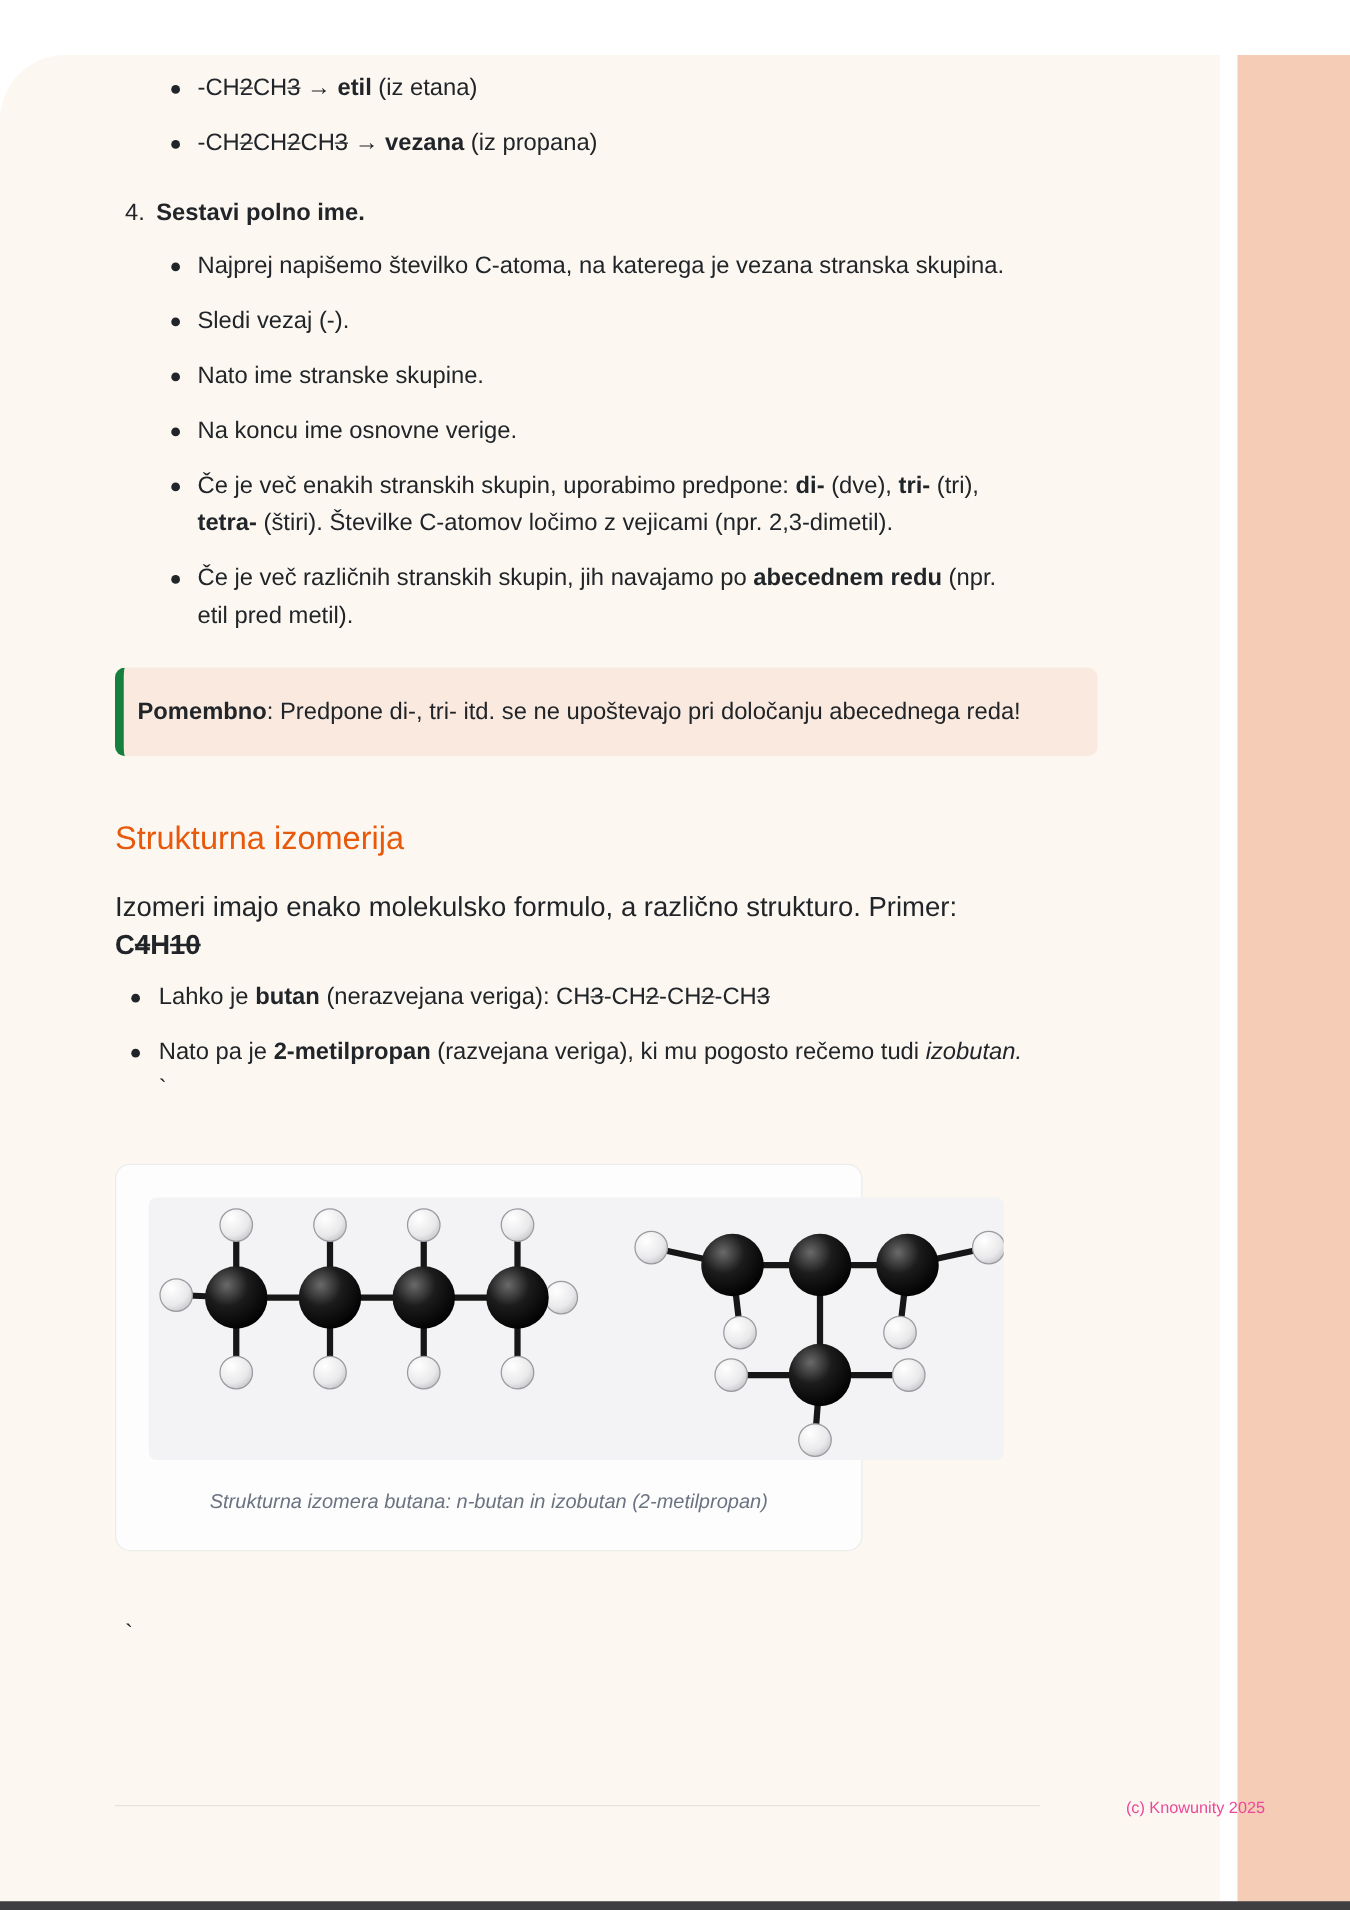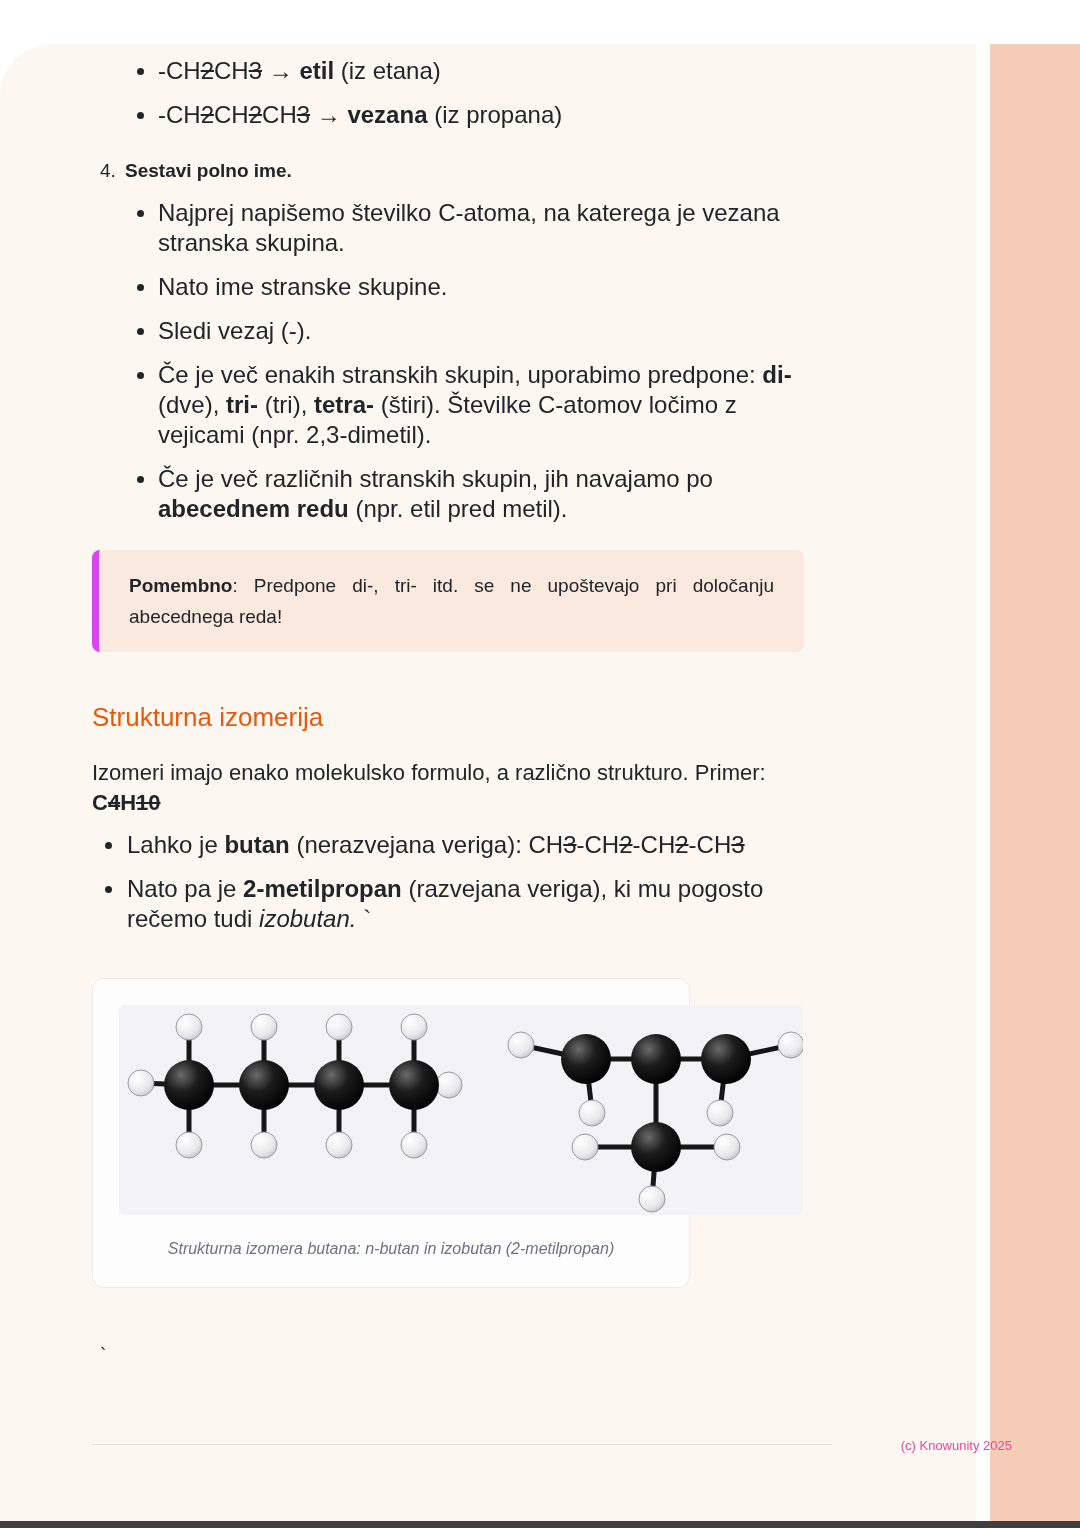--- a/index.html
+++ b/index.html
@@ -27,21 +27,21 @@
   }
   .bottom-bar {
     position:absolute; left:0; bottom:0; width:1080px; height:7px;
     background:#3f3f41;
   }
   .content { position:absolute; left:92px; top:44px; width:740px; }
 
   .blist { list-style:none; }
   .blist li {
     position:relative;
-    font-size:24px; line-height:30px;
+    font-size:19px; line-height:30px;
     margin-bottom:14px;
     padding-right:10px;
   }
   .blist li::before {
     content:""; position:absolute; top:12px;
     width:7px; height:7px; border-radius:50%; background:#212529;
   }
   .top-list { padding-top:12px; }
   .top-list li, .sub-list li { padding-left:66px; }
   .top-list li::before, .sub-list li::before { left:45px; }
@@ -49,25 +49,25 @@
   .num-item {
     margin-top:26px; position:relative;
     padding-left:33px; font-size:19px; line-height:30px;
   }
   .num-item .num { position:absolute; left:8px; }
   .num-item .title { font-weight:700; }
 
   .sub-list { margin-top:12px; }
 
   .callout {
-    margin-top:26px; width:712px;
+    margin-top:26px; width:786px;
     background:#FAE9DE;
-    border-left:7px solid #d946ef;
+    border-left:7px solid #15803d;
     border-radius:8px;
-    padding:20px 30px;
+    padding:20px 11px;
   }
   .callout-text { font-size:19px; line-height:31px; text-align:justify; }
 
   .section-heading {
     margin-top:48px;
     font-size:26px; line-height:34px;
     font-weight:400;
     color:#E8590C;
   }
   .para { margin-top:24px; font-size:22px; line-height:30px; }
@@ -129,22 +129,23 @@
     <li><span class="rich"><span>-CH</span><span class="seg-s">2</span><span>CH</span><span class="seg-s">2</span><span>CH</span><span class="seg-s">3</span><span> → </span><span class="seg-b">vezana</span><span> (iz propana)</span></span></li>
   </ul>
 
   <div class="num-item">
     <span class="num">4.</span>
     <span class="title">Sestavi polno ime.</span>
   </div>
 
   <ul class="blist sub-list">
     <li><span class="rich"><span>Najprej napišemo številko C-atoma, na katerega je vezana stranska skupina.</span></span></li>
+    <li><span class="rich"><span>Sledi vezaj (-).</span></span></li>
     <li><span class="rich"><span>Nato ime stranske skupine.</span></span></li>
-    <li><span class="rich"><span>Sledi vezaj (-).</span></span></li>
+    <li><span class="rich"><span>Na koncu ime osnovne verige.</span></span></li>
     <li><span class="rich"><span>Če je več enakih stranskih skupin, uporabimo predpone: </span><span class="seg-b">di-</span><span> (dve), </span><span class="seg-b">tri-</span><span> (tri), </span><span class="seg-b">tetra-</span><span> (štiri). Številke C-atomov ločimo z vejicami (npr. 2,3-dimetil).</span></span></li>
     <li><span class="rich"><span>Če je več različnih stranskih skupin, jih navajamo po </span><span class="seg-b">abecednem redu</span><span> (npr. etil pred metil).</span></span></li>
   </ul>
 
   <div class="callout">
     <p class="rich callout-text"><span class="seg-b">Pomembno</span><span>: Predpone di-, tri- itd. se ne upoštevajo pri določanju abecednega reda!</span></p>
   </div>
 
   <h2 class="section-heading">Strukturna izomerija</h2>
 

